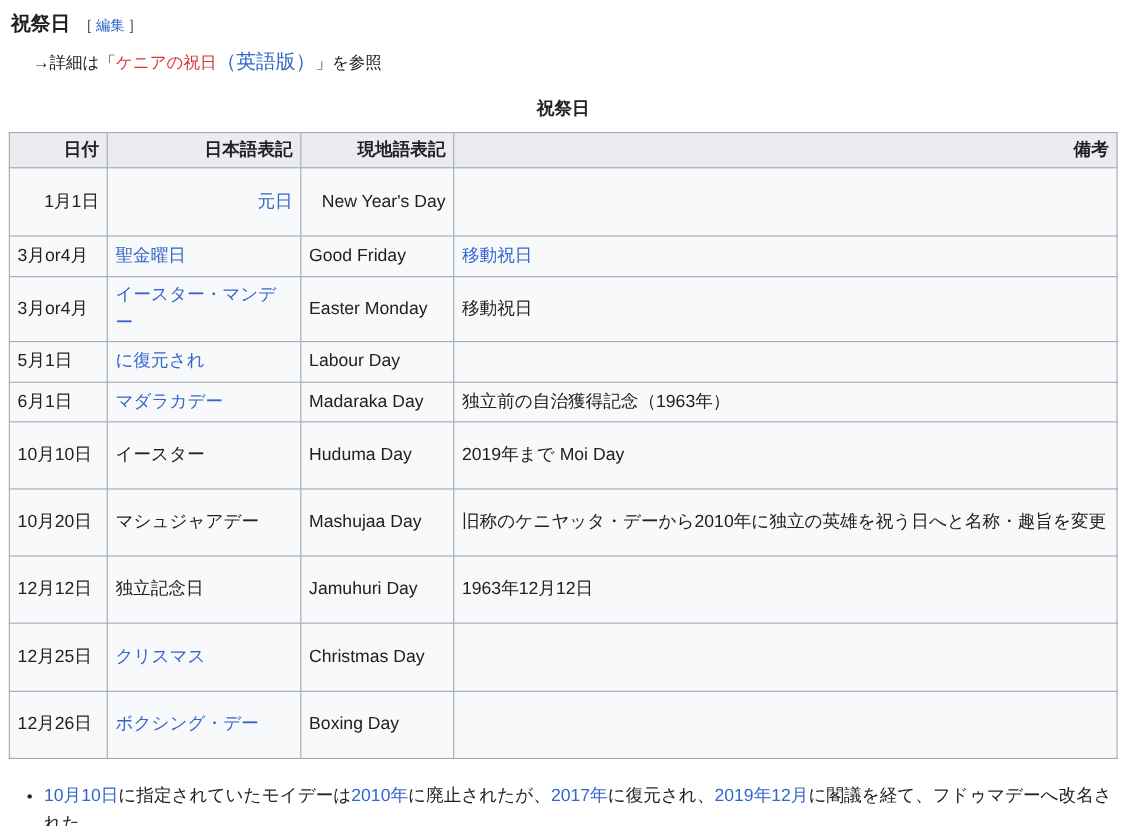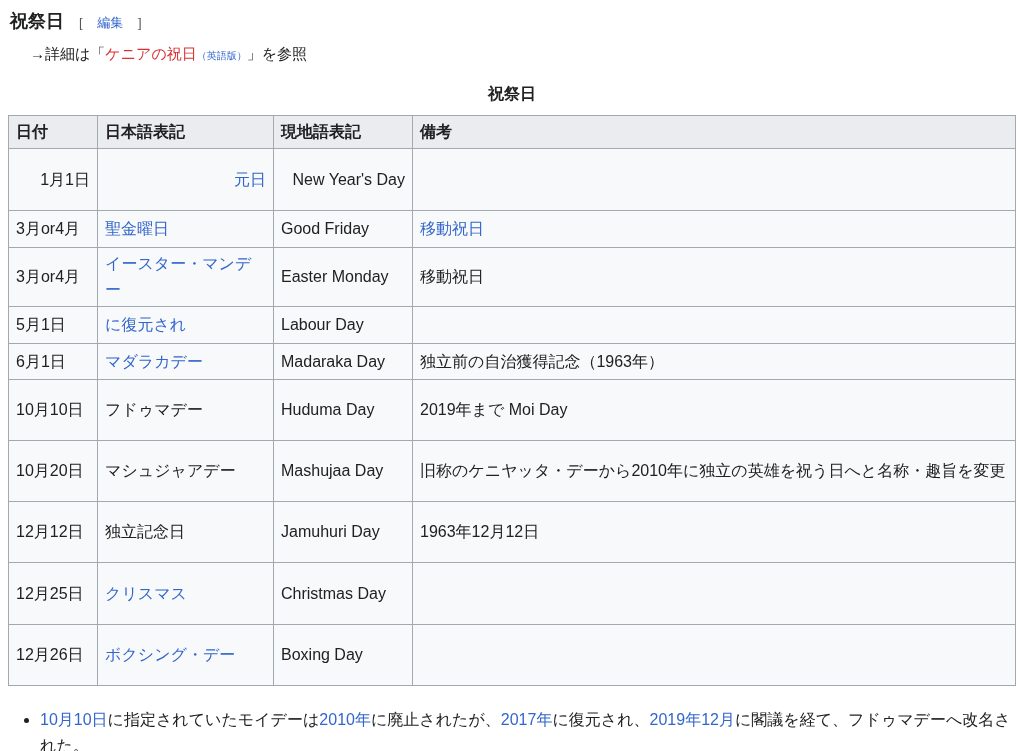--- a/index.html
+++ b/index.html
@@ -29,28 +29,28 @@
     font-weight:700;
     margin:2px 0 10px 2px;
     line-height:1.25;
   }
   .mw-editsection{
     font-size:13px;
     font-weight:400;
     margin-left:10px;
   }
   .mw-editsection .bracket{color:var(--bracket);}
-  .mw-editsection a{margin:0 11px;}
+  .mw-editsection a{margin:0 1px;}
   .hatnote{
     margin:0 0 0 22px;
     font-size:15px;
     line-height:1.45;
   }
   .hatnote .redlink{color:var(--redlink);}
-  .hatnote .langlink{font-size:10px;color:var(--link);}
+  .hatnote .langlink{font-size:18px;color:var(--link);}
   table.wikitable{
     border-collapse:collapse;
     background:var(--table-bg);
     border:1px solid var(--table-border);
     margin-top:20px;
     width:1008px;
     table-layout:fixed;
   }
   table.wikitable caption{
     caption-side:top;
@@ -63,21 +63,21 @@
   table.wikitable th,
   table.wikitable td{
     border:1px solid var(--table-border);
     padding:3px 7px;
     vertical-align:middle;
     line-height:1.6;
     overflow-wrap:break-word;
   }
   table.wikitable th{
     background:var(--header-bg);
-    text-align:left;
+    text-align:right;
     font-weight:700;
   }
   table.wikitable thead tr{height:31px;}
   .notes{
     margin:21px 0 0 0;
     padding-left:32px;
   }
   .notes li{
     line-height:1.62;
   }
@@ -142,21 +142,21 @@
           <td></td>
         </tr>
         <tr style="height: 36px;">
           <td><span>6月1日</span></td>
           <td><a href="#">マダラカデー</a></td>
           <td><span>Madaraka Day</span></td>
           <td><span>独立前の自治獲得記念（1963年）</span></td>
         </tr>
         <tr style="height: 61px;">
           <td><span>10月10日</span></td>
-          <td><span>フドゥマデー</span></td>
+          <td><span>イースター</span></td>
           <td><span>Huduma Day</span></td>
           <td><span>2019年まで Moi Day</span></td>
         </tr>
         <tr style="height: 61px;">
           <td><span>10月20日</span></td>
           <td><span>マシュジャアデー</span></td>
           <td><span>Mashujaa Day</span></td>
           <td><span>旧称のケニヤッタ・デーから2010年に独立の英雄を祝う日へと名称・趣旨を変更</span></td>
         </tr>
         <tr style="height: 61px;">

